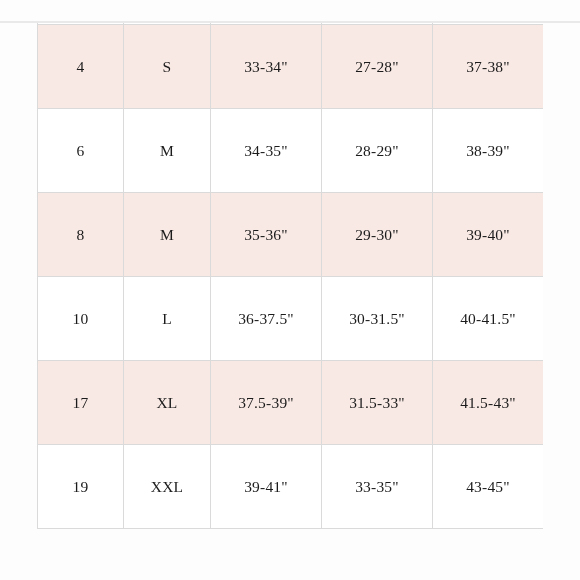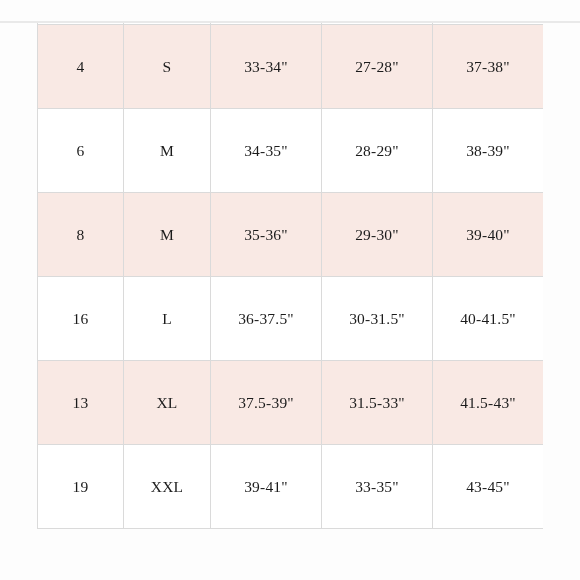--- a/index.html
+++ b/index.html
@@ -128,29 +128,29 @@
 
         <tr class="row-shaded">
           <td>8</td>
           <td>M</td>
           <td>35-36"</td>
           <td>29-30"</td>
           <td>39-40"</td>
         </tr>
 
         <tr>
-          <td>16</td>
+          <td>10</td>
           <td>L</td>
           <td>36-37.5"</td>
           <td>30-31.5"</td>
           <td>40-41.5"</td>
         </tr>
 
         <tr class="row-shaded">
-          <td>13</td>
+          <td>17</td>
           <td>XL</td>
           <td>37.5-39"</td>
           <td>31.5-33"</td>
           <td>41.5-43"</td>
         </tr>
 
         <tr>
           <td>19</td>
           <td>XXL</td>
           <td>39-41"</td>

